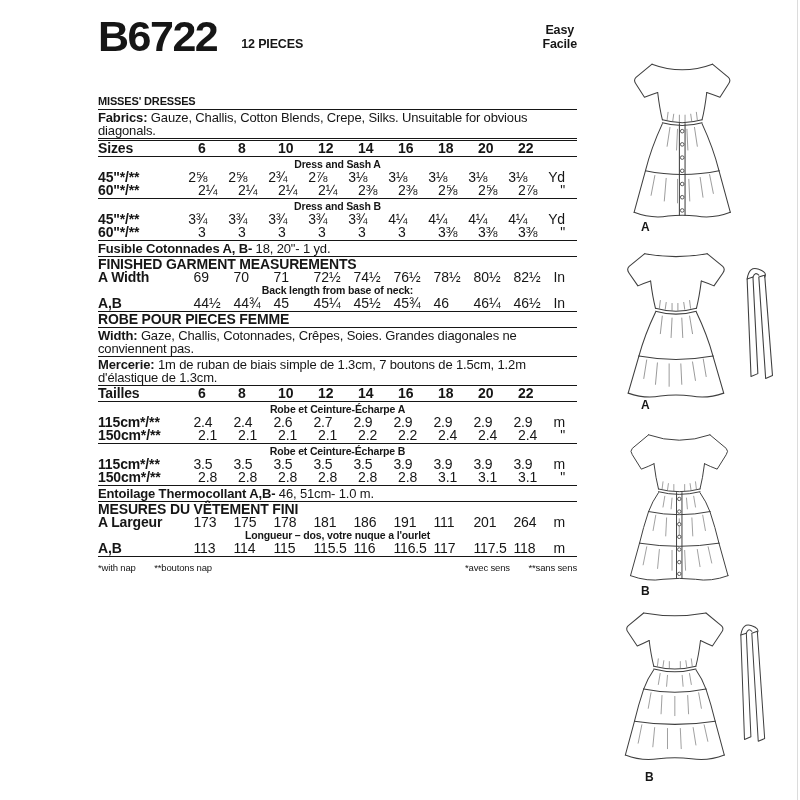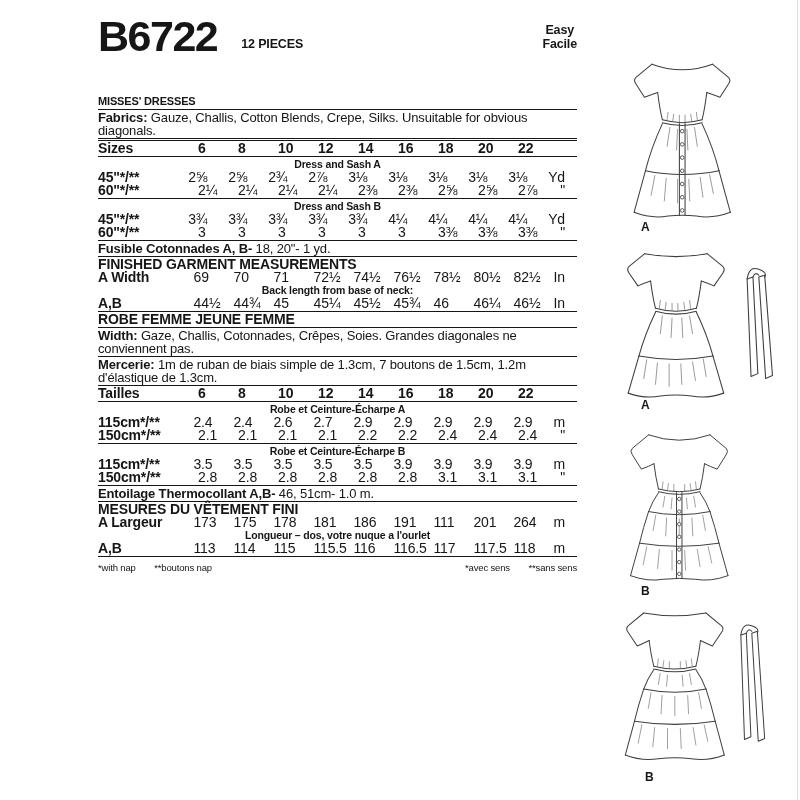--- a/index.html
+++ b/index.html
@@ -171,21 +171,21 @@
         <span class="cell">45½</span>
         <span class="cell">45¾</span>
         <span class="cell">46</span>
         <span class="cell">46¼</span>
         <span class="cell">46½</span>
       </span>
     <span class="unit">In</span>
   </div>
   <div class="rule"></div>
 
-  <div class="bighead">ROBE FEMME JEUNE FEMME</div>
+  <div class="bighead">ROBE POUR PIECES FEMME</div>
   <div class="rule"></div>
 
   <div class="textline"><span class="lead">Width:</span><span> Gaze, Challis, Cotonnades, Crêpes, Soies. Grandes diagonales ne conviennent pas.</span></div>
   <div class="rule"></div>
 
   <div class="textline"><span class="lead">Mercerie:</span><span> 1m de ruban de biais simple de 1.3cm, 7 boutons de 1.5cm, 1.2m d'élastique de 1.3cm.</span></div>
   <div class="rule"></div>
 
   <div class="trow bold-cells">
     <span class="lbl">Tailles</span>

